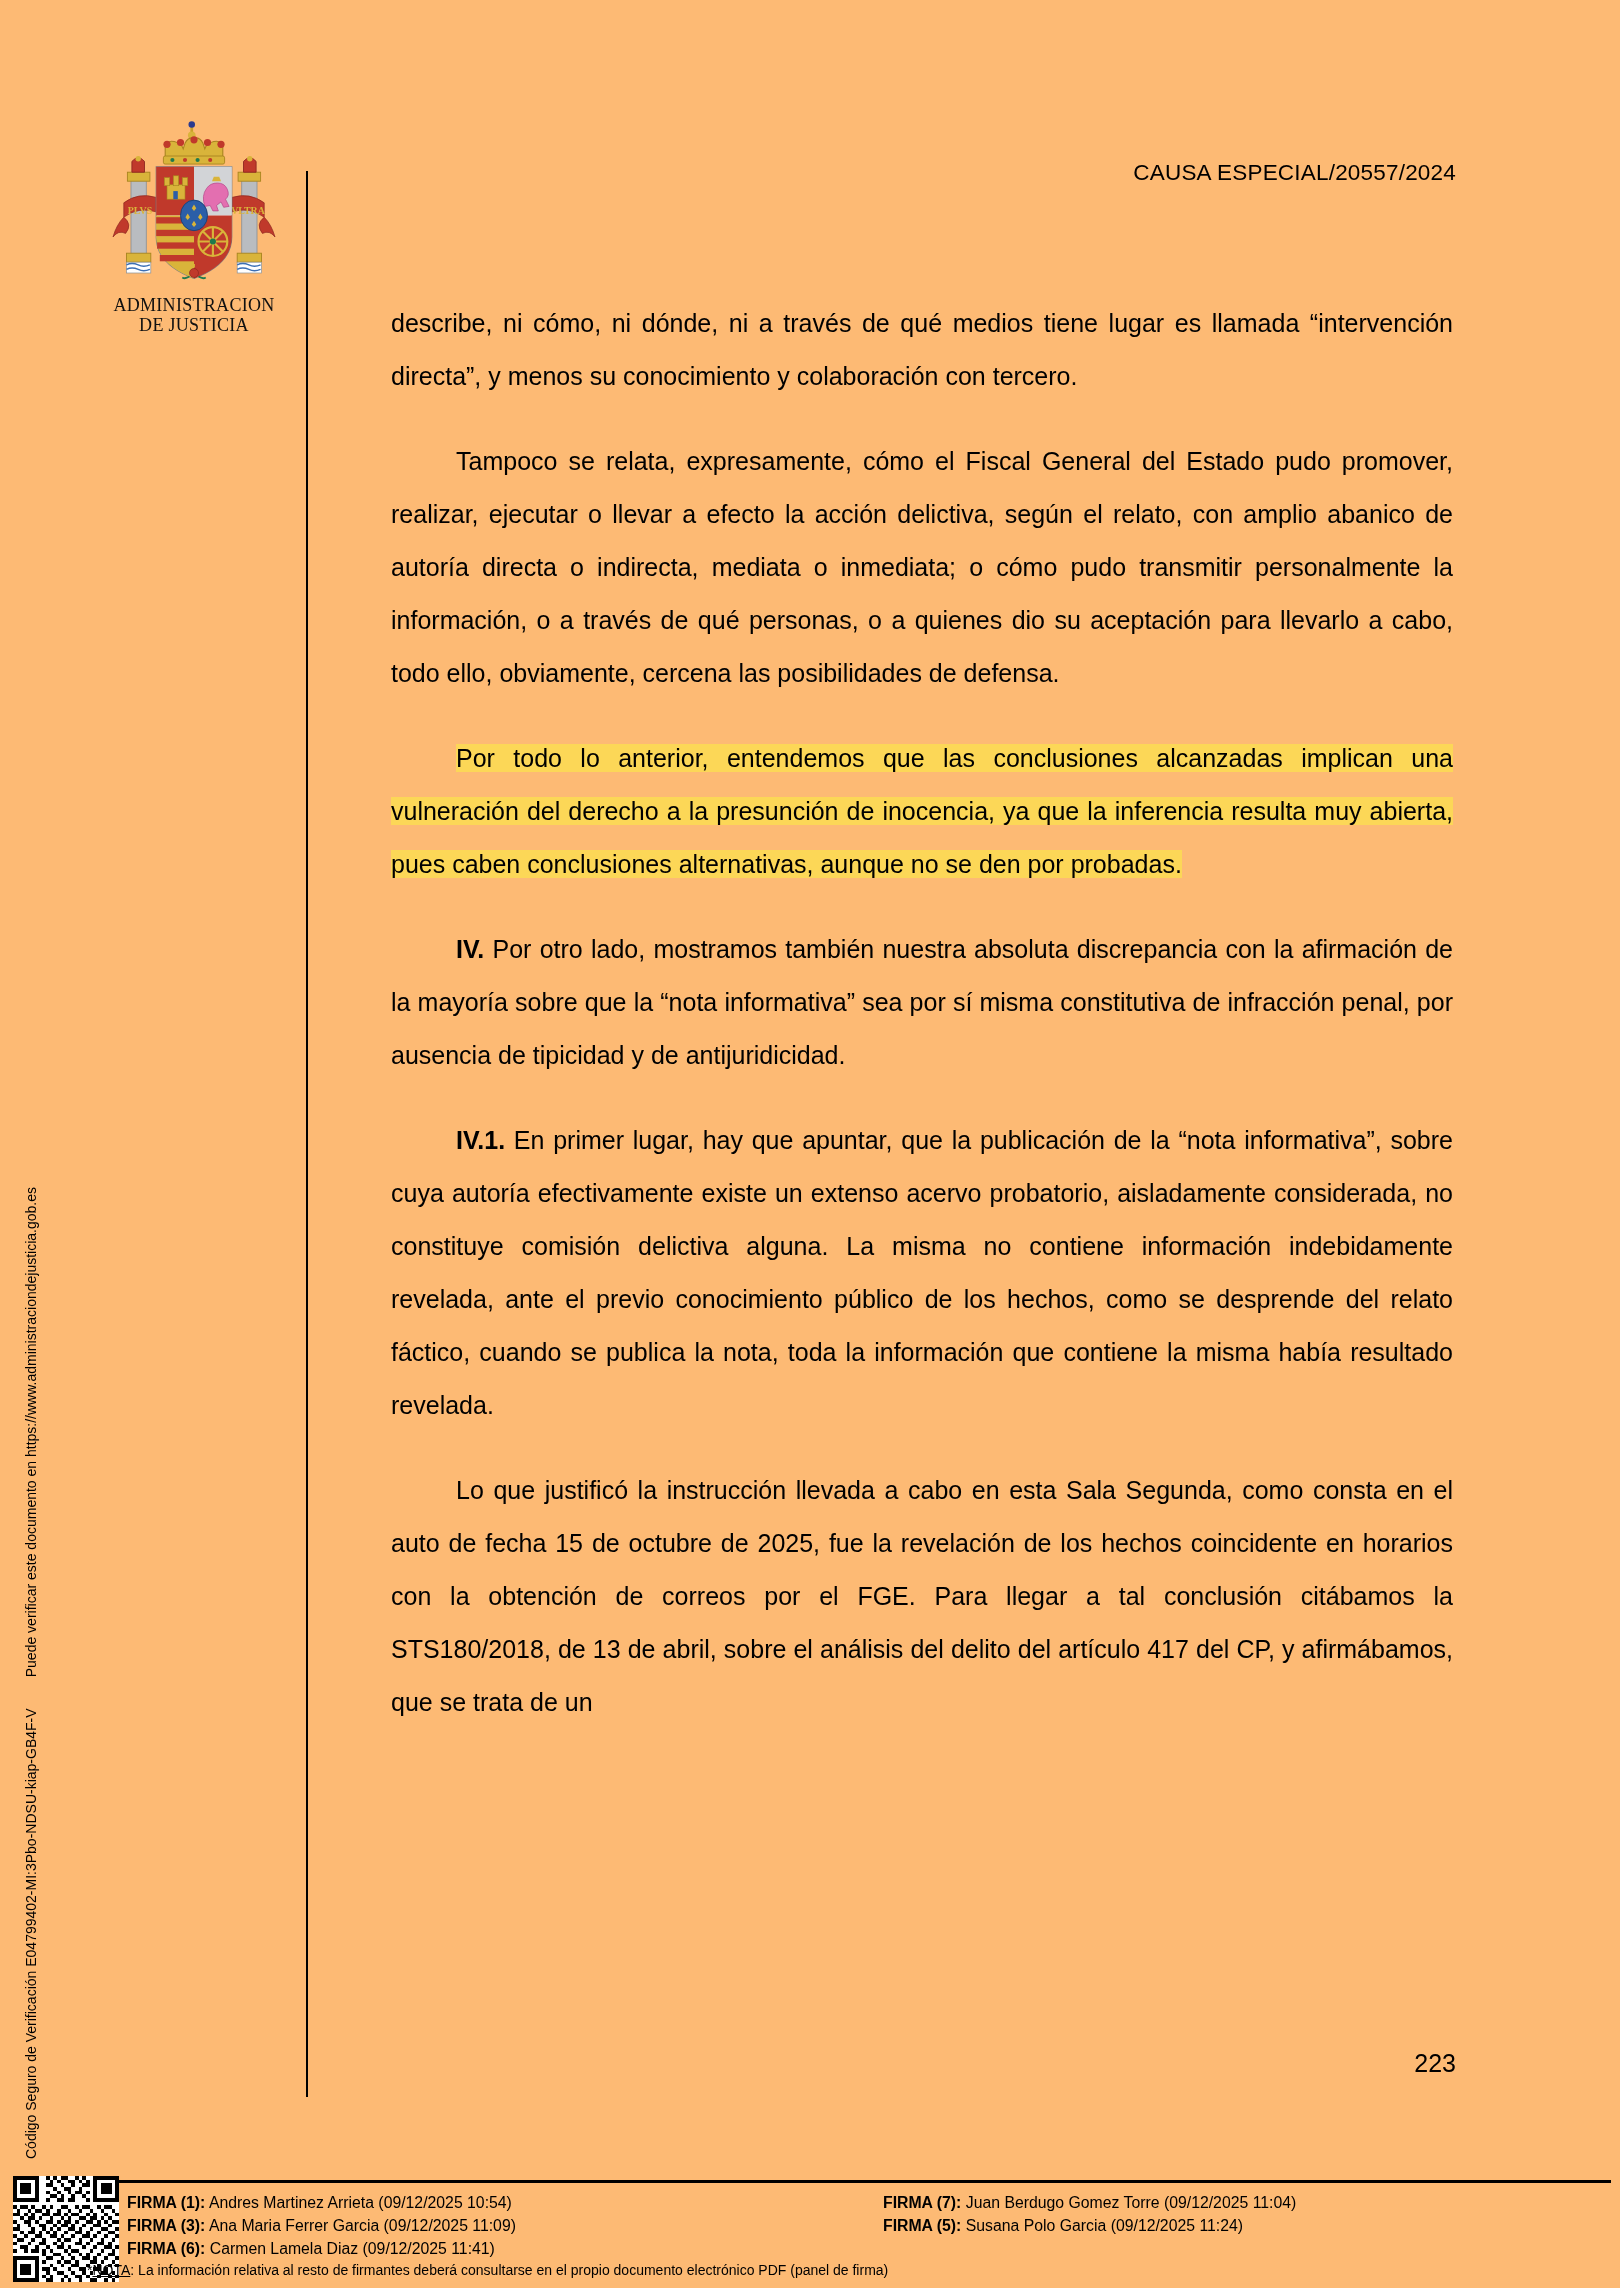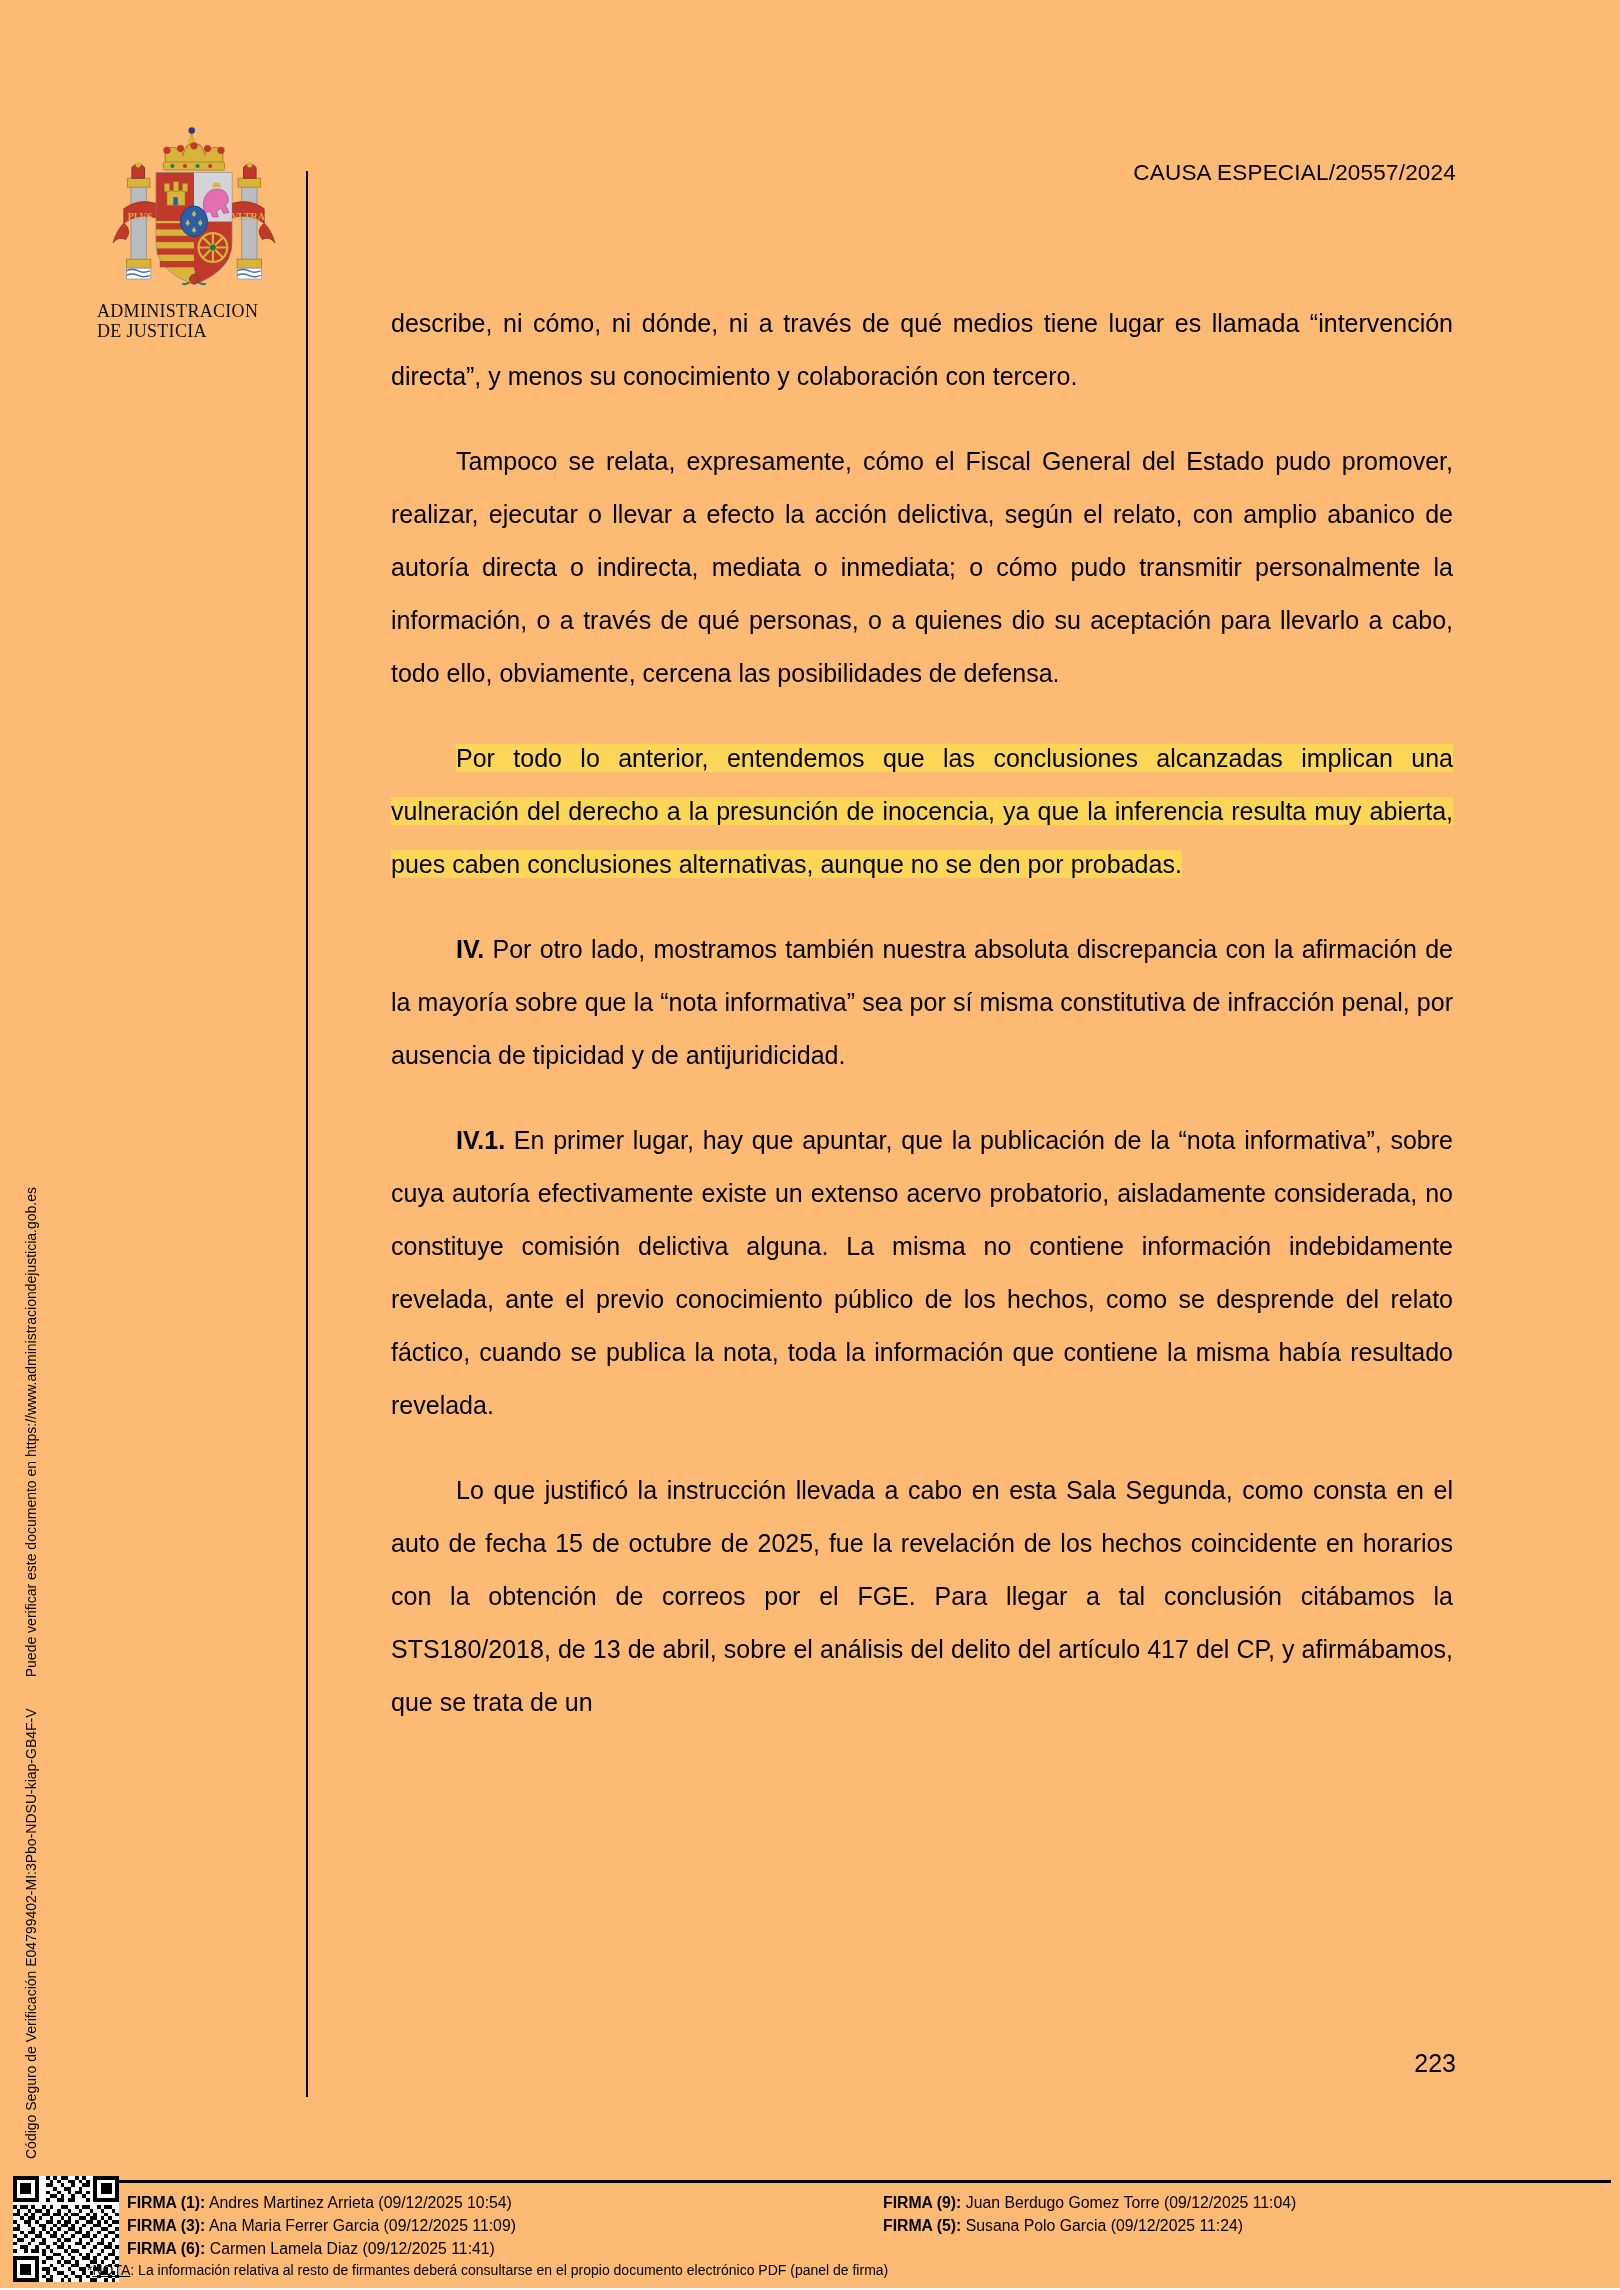--- a/index.html
+++ b/index.html
@@ -26,23 +26,23 @@
     right: 164px;
     font-size: 22.5px;
     letter-spacing: 0.2px;
     white-space: nowrap;
   }
 
   
   .emblem-block {
     position: absolute;
     left: 97px;
-    top: 126px;
+    top: 120px;
     width: 194px;
-    text-align: left;
+    text-align: center;
   }
   .emblem-svg { display: block; margin: 0 auto; }
   .emblem-caption {
     font-family: "Liberation Serif", serif;
     font-size: 18px;
     line-height: 1.12;
     letter-spacing: 0.3px;
     margin-top: 3.6px;
     color: #111;
   }
@@ -520,21 +520,21 @@
     </g>
   </svg>
 
   <div class="footer-sigs">
     <div class="sig-row">
       <div class="sig-cell">
         <b>FIRMA (1):</b>
         <span>Andres Martinez Arrieta (09/12/2025 10:54)</span>
       </div>
       <div class="sig-cell">
-        <b>FIRMA (9):</b>
+        <b>FIRMA (7):</b>
         <span>Juan Berdugo Gomez Torre (09/12/2025 11:04)</span>
       </div>
     </div>
     <div class="sig-row">
       <div class="sig-cell">
         <b>FIRMA (3):</b>
         <span>Ana Maria Ferrer Garcia (09/12/2025 11:09)</span>
       </div>
       <div class="sig-cell">
         <b>FIRMA (5):</b>

